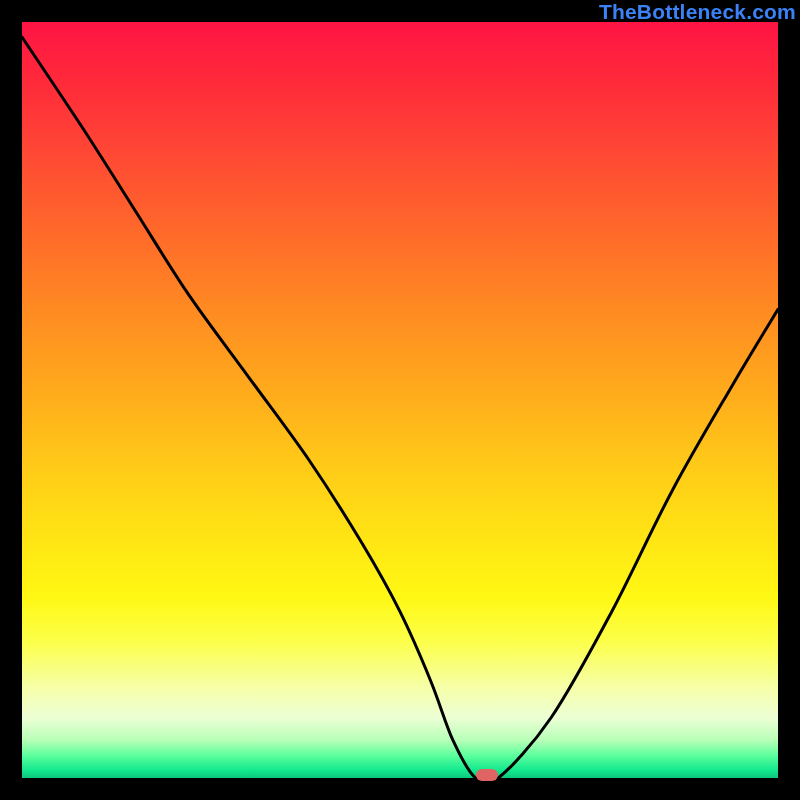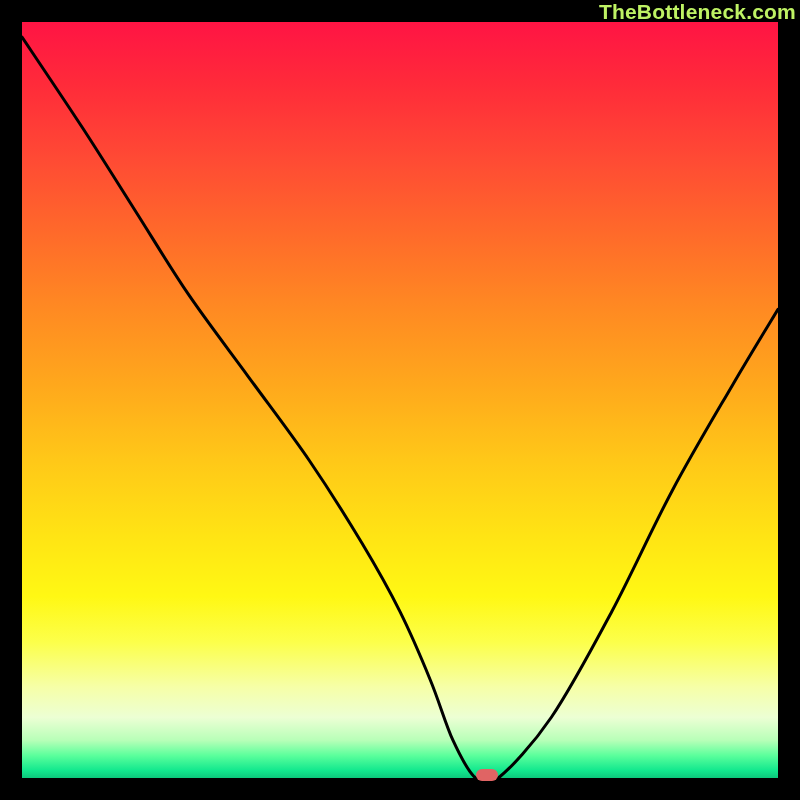--- a/index.html
+++ b/index.html
@@ -41,21 +41,21 @@
       #0cc87c 100%
     );
   }
   .watermark {
     position: absolute;
     top: 0;
     right: 4px;
     font-family: Arial, Helvetica, sans-serif;
     font-size: 21px;
     font-weight: 600;
-    color: #bef264;
+    color: #3b82f6;
     letter-spacing: 0.2px;
     user-select: none;
     text-align: center;
   }
   svg.curve {
     position: absolute;
     inset: 0;
     width: 756px;
     height: 756px;
   }

